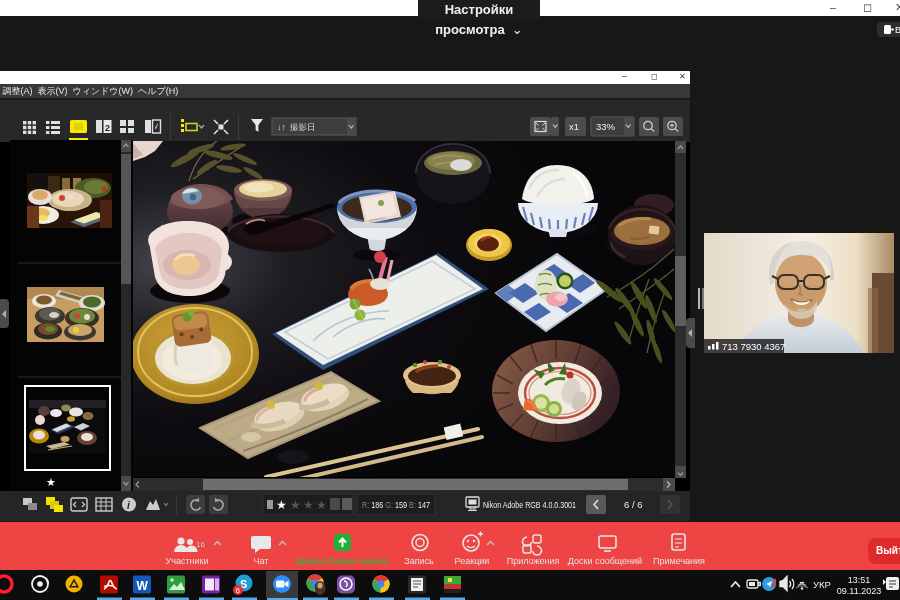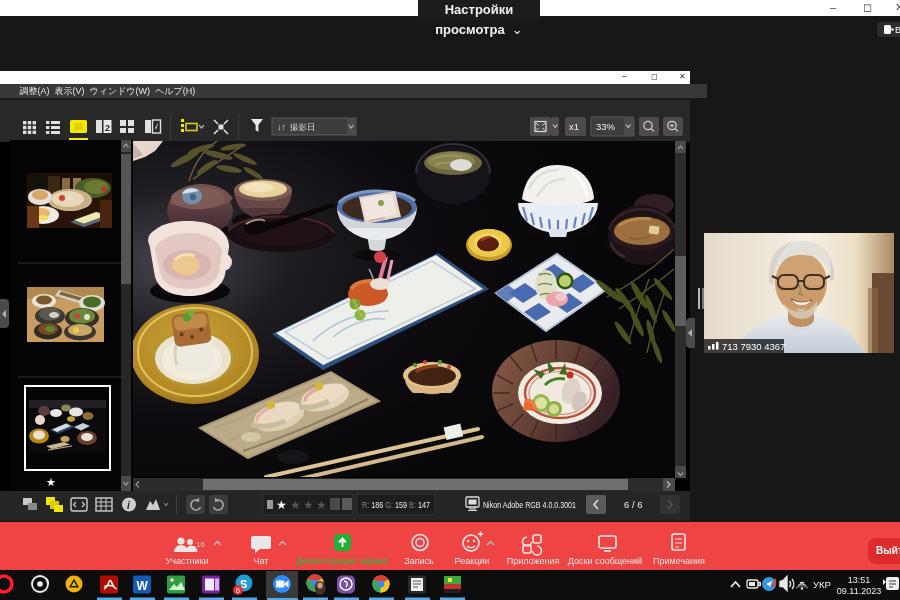--- a/index.html
+++ b/index.html
@@ -19,21 +19,21 @@
 #appwin{left:0;top:71px;width:690px;height:450px;background:#000;}
 #apptitle{left:0;top:0;width:690px;height:13px;background:#fff;}
 #appmenu{left:0;top:13px;width:690px;height:14px;background:#3a373a;color:#e8e8e8;
 font-size:9px;line-height:14px;}
 #apptool{left:0;top:27px;width:690px;height:42px;background:#282828;border-top:2px solid #1a1a1a;}
 #statusbar{left:0;top:420px;width:690px;height:30px;background:#252525;}
 
 #film{left:10px;top:69px;width:123px;height:351px;background:#030303;}
 
 #photo{left:133px;top:70px;width:542px;height:336px;}
-.t{white-space:nowrap;padding-left:17px;}
+.t{white-space:nowrap;}
 </style>
 </head>
 <body>
 <div id="stage">
   <div class="abs" id="topbar"></div>
   <div class="abs wbtn" style="left:830px;">–</div>
   <div class="abs wbtn" style="left:863px;">◻</div>
   <div class="abs wbtn" style="left:895px;">✕</div>
   <div class="abs" id="viewset">Настройки просмотра &nbsp;<span style="font-weight:400">⌄</span></div>
   <div class="abs" id="vidbtn"><svg width="23" height="15">

